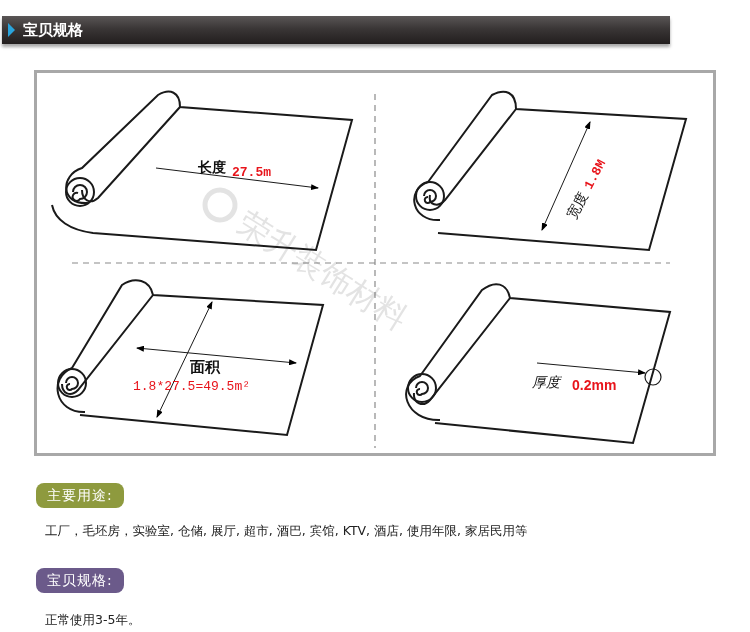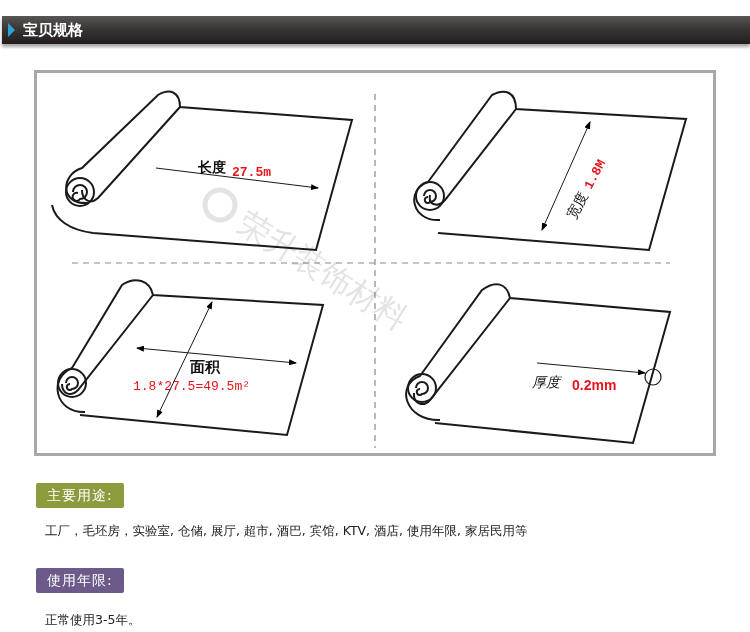--- a/index.html
+++ b/index.html
@@ -1,38 +1,38 @@
 <!DOCTYPE html>
 <html><head>
   <meta charset="utf-8">
   <style>
     html, body { margin: 0; padding: 0; background: #ffffff; }
     body { width: 750px; height: 632px; position: relative; overflow: hidden;
            font-family: "DejaVu Sans", "Liberation Sans", sans-serif; }
     .header-bar {
-      position: absolute; left: 2px; top: 16px; width: 748px; height: 28px;
+      position: absolute; left: 2px; top: 16px; width: 668px; height: 28px;
       background: linear-gradient(to bottom, #5a5656 0%, #3a3636 45%, #221e1e 100%);
       box-shadow: 0 3px 3px rgba(0,0,0,0.35);
     }
     .header-arrow {
       position: absolute; left: 6px; top: 7px; width: 0; height: 0;
       border-top: 7px solid transparent; border-bottom: 7px solid transparent;
       border-left: 7px solid #2aa4dc;
     }
     .header-title {
       position: absolute; left: 21px; top: 4px; color: #ffffff; font-weight: bold;
       font-size: 15px; line-height: 20px; letter-spacing: 0px;
     }
     .frame {
       position: absolute; left: 34px; top: 70px; width: 676px; height: 380px;
       border: 3px solid #a8a8a8; background: #ffffff;
     }
     .canvas { position: absolute; left: 0; top: 0; }
     .label-badge {
-      position: absolute; left: 36px; height: 25px; border-radius: 2px;
+      position: absolute; left: 36px; height: 25px; border-radius: 8px;
       color: #ffffff; font-size: 14px; line-height: 25px; padding: 0 11px;
       letter-spacing: 1px;
     }
     .badge-uses { top: 483px; background: #8e9a3e; }
     .badge-life { top: 568px; background: #6b5a8a; }
     .body-text {
       position: absolute; left: 45px; font-size: 12.5px; color: #222222;
       line-height: 18px; white-space: nowrap;
     }
     .text-uses { top: 522px; }
@@ -108,14 +108,14 @@
     <line x1="537" y1="363" x2="645" y2="373" stroke-width="1" marker-end="url(#arr)"></line>
     <circle cx="653" cy="377" r="8" stroke-width="1.2"></circle>
   </g>
   <text x="532" y="387" font-size="14" fill="#111" font-style="italic" class="dim-label">厚度</text>
   <text x="572" y="390" font-size="14" fill="#e8141b" font-weight="bold" font-family="Liberation Sans, sans-serif">0.2mm</text>
 </svg>
 
 <div class="label-badge badge-uses">主要用途:</div>
 <div class="body-text text-uses">工厂，毛坯房，实验室, 仓储, 展厅, 超市, 酒巴, 宾馆, KTV, 酒店, 使用年限, 家居民用等</div>
 
-<div class="label-badge badge-life">使用年限:</div>
+<div class="label-badge badge-life">宝贝规格:</div>
 <div class="body-text text-life">正常使用3-5年。</div>
 
 </body></html>

